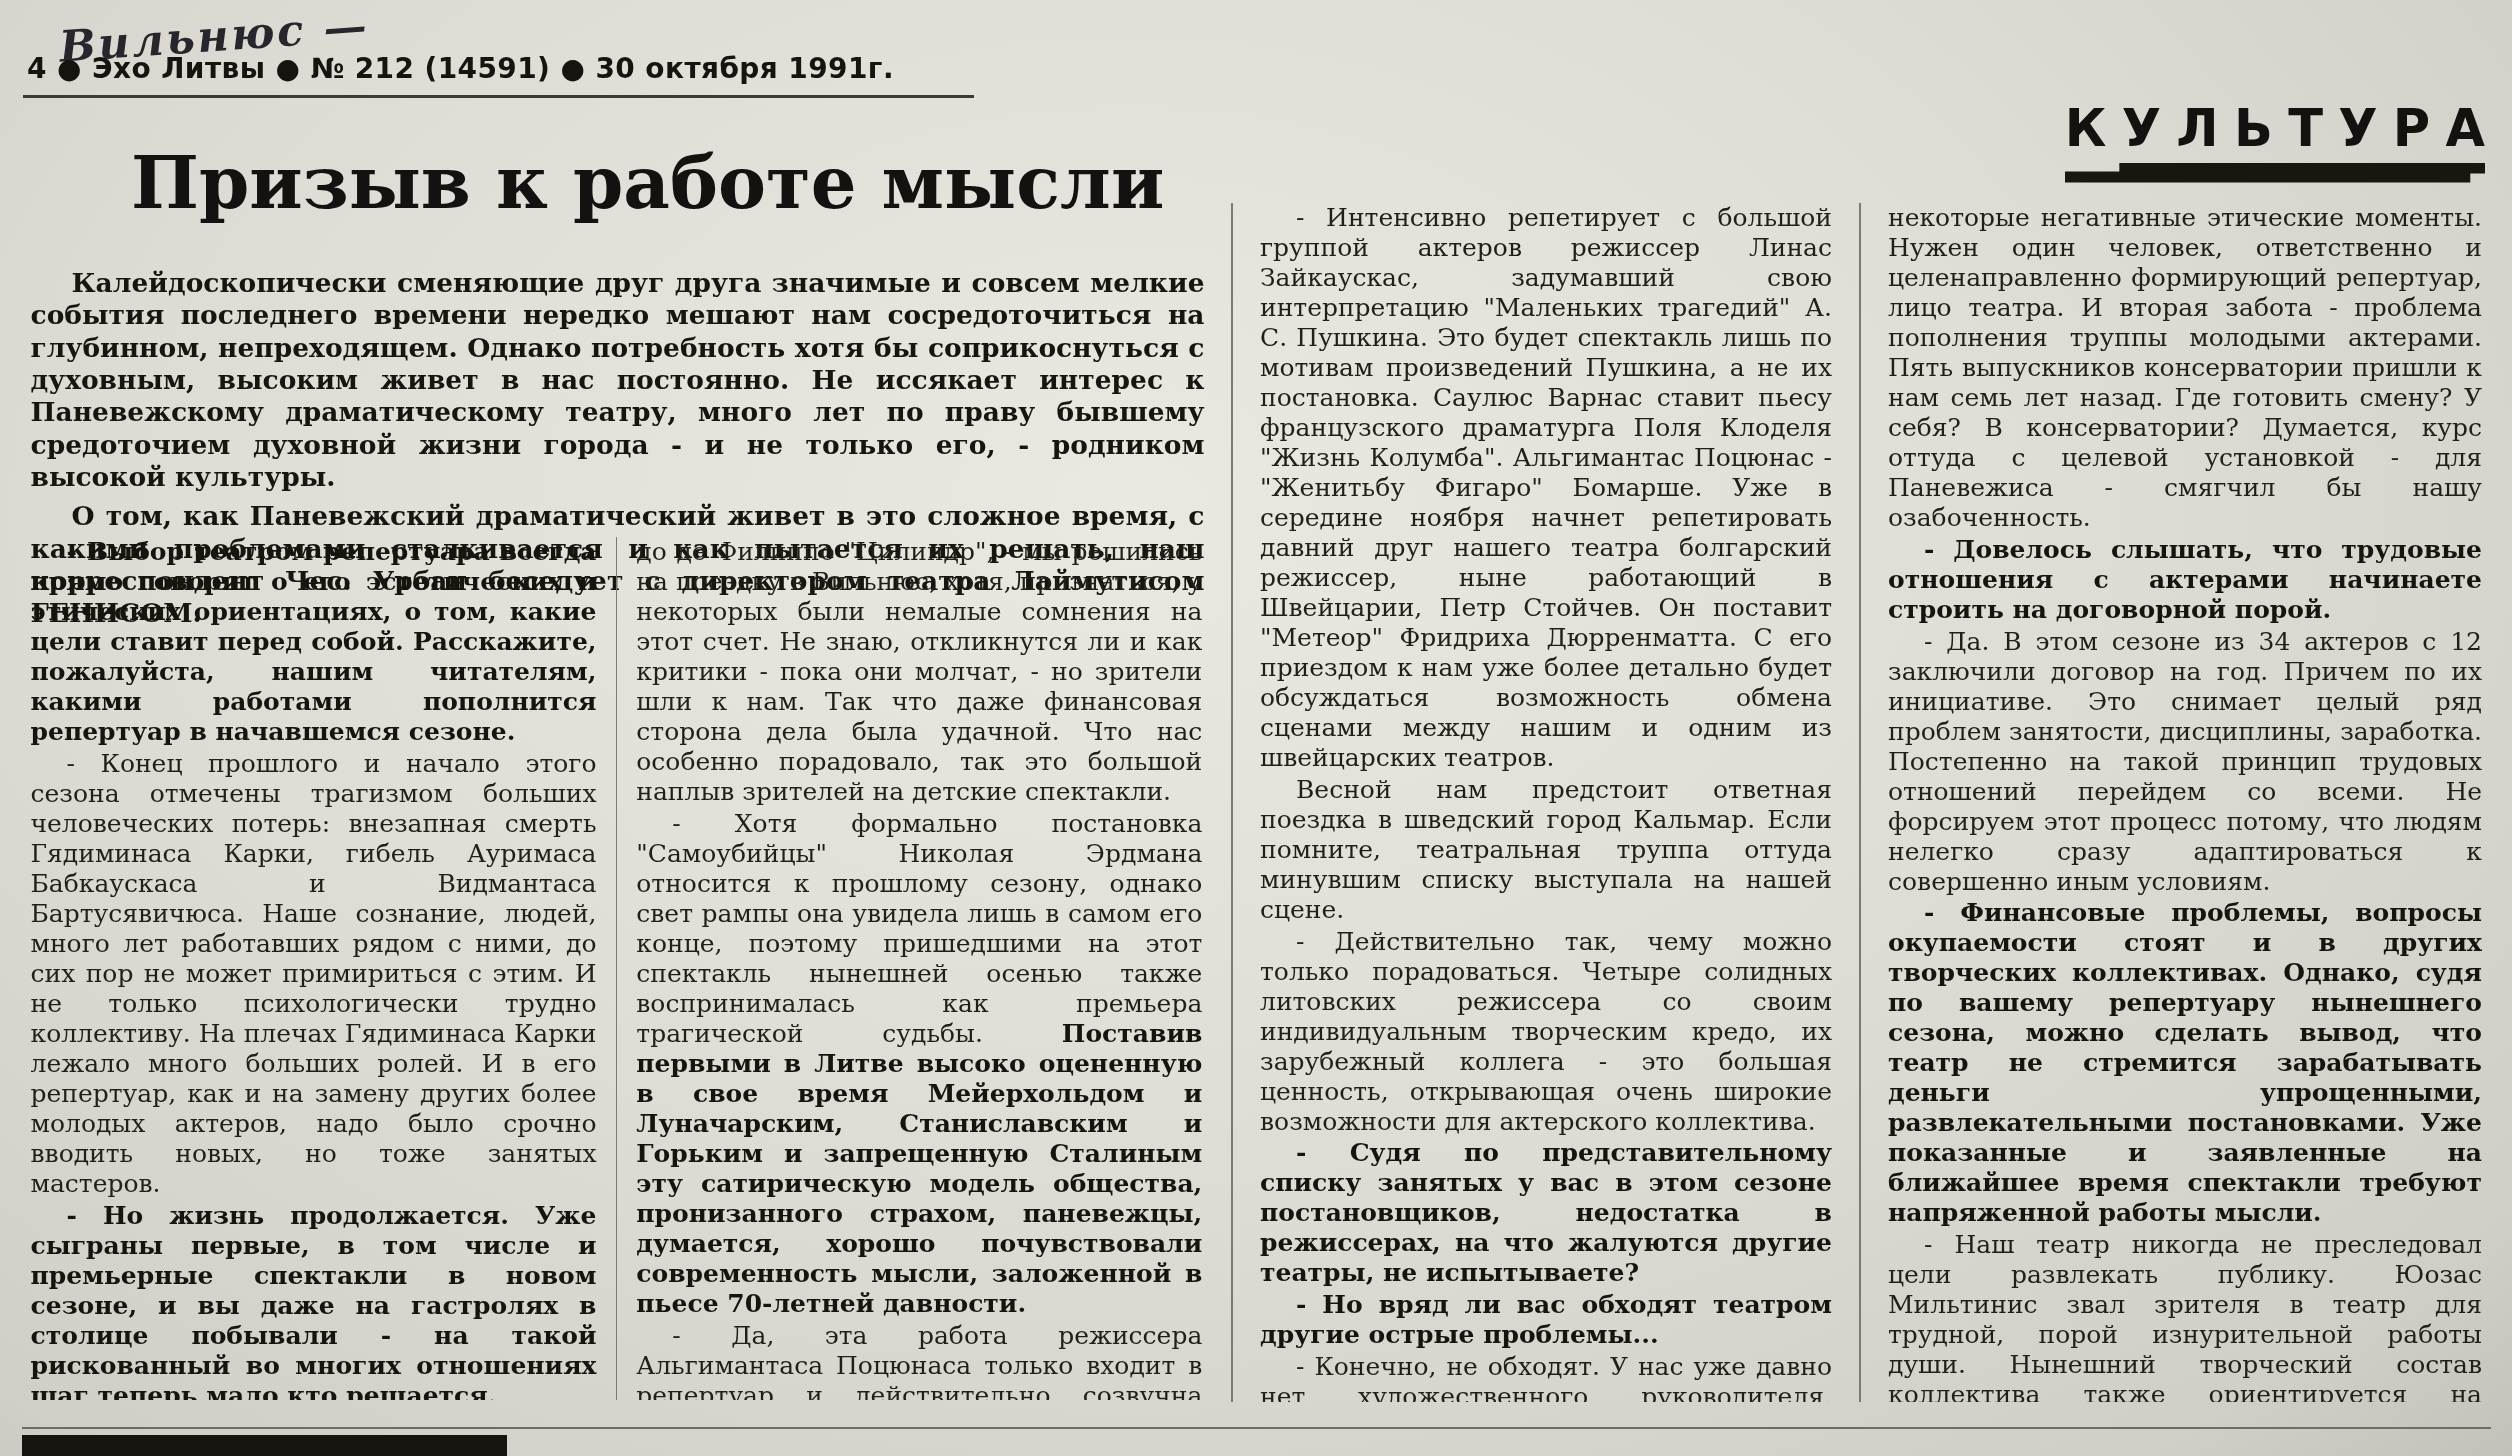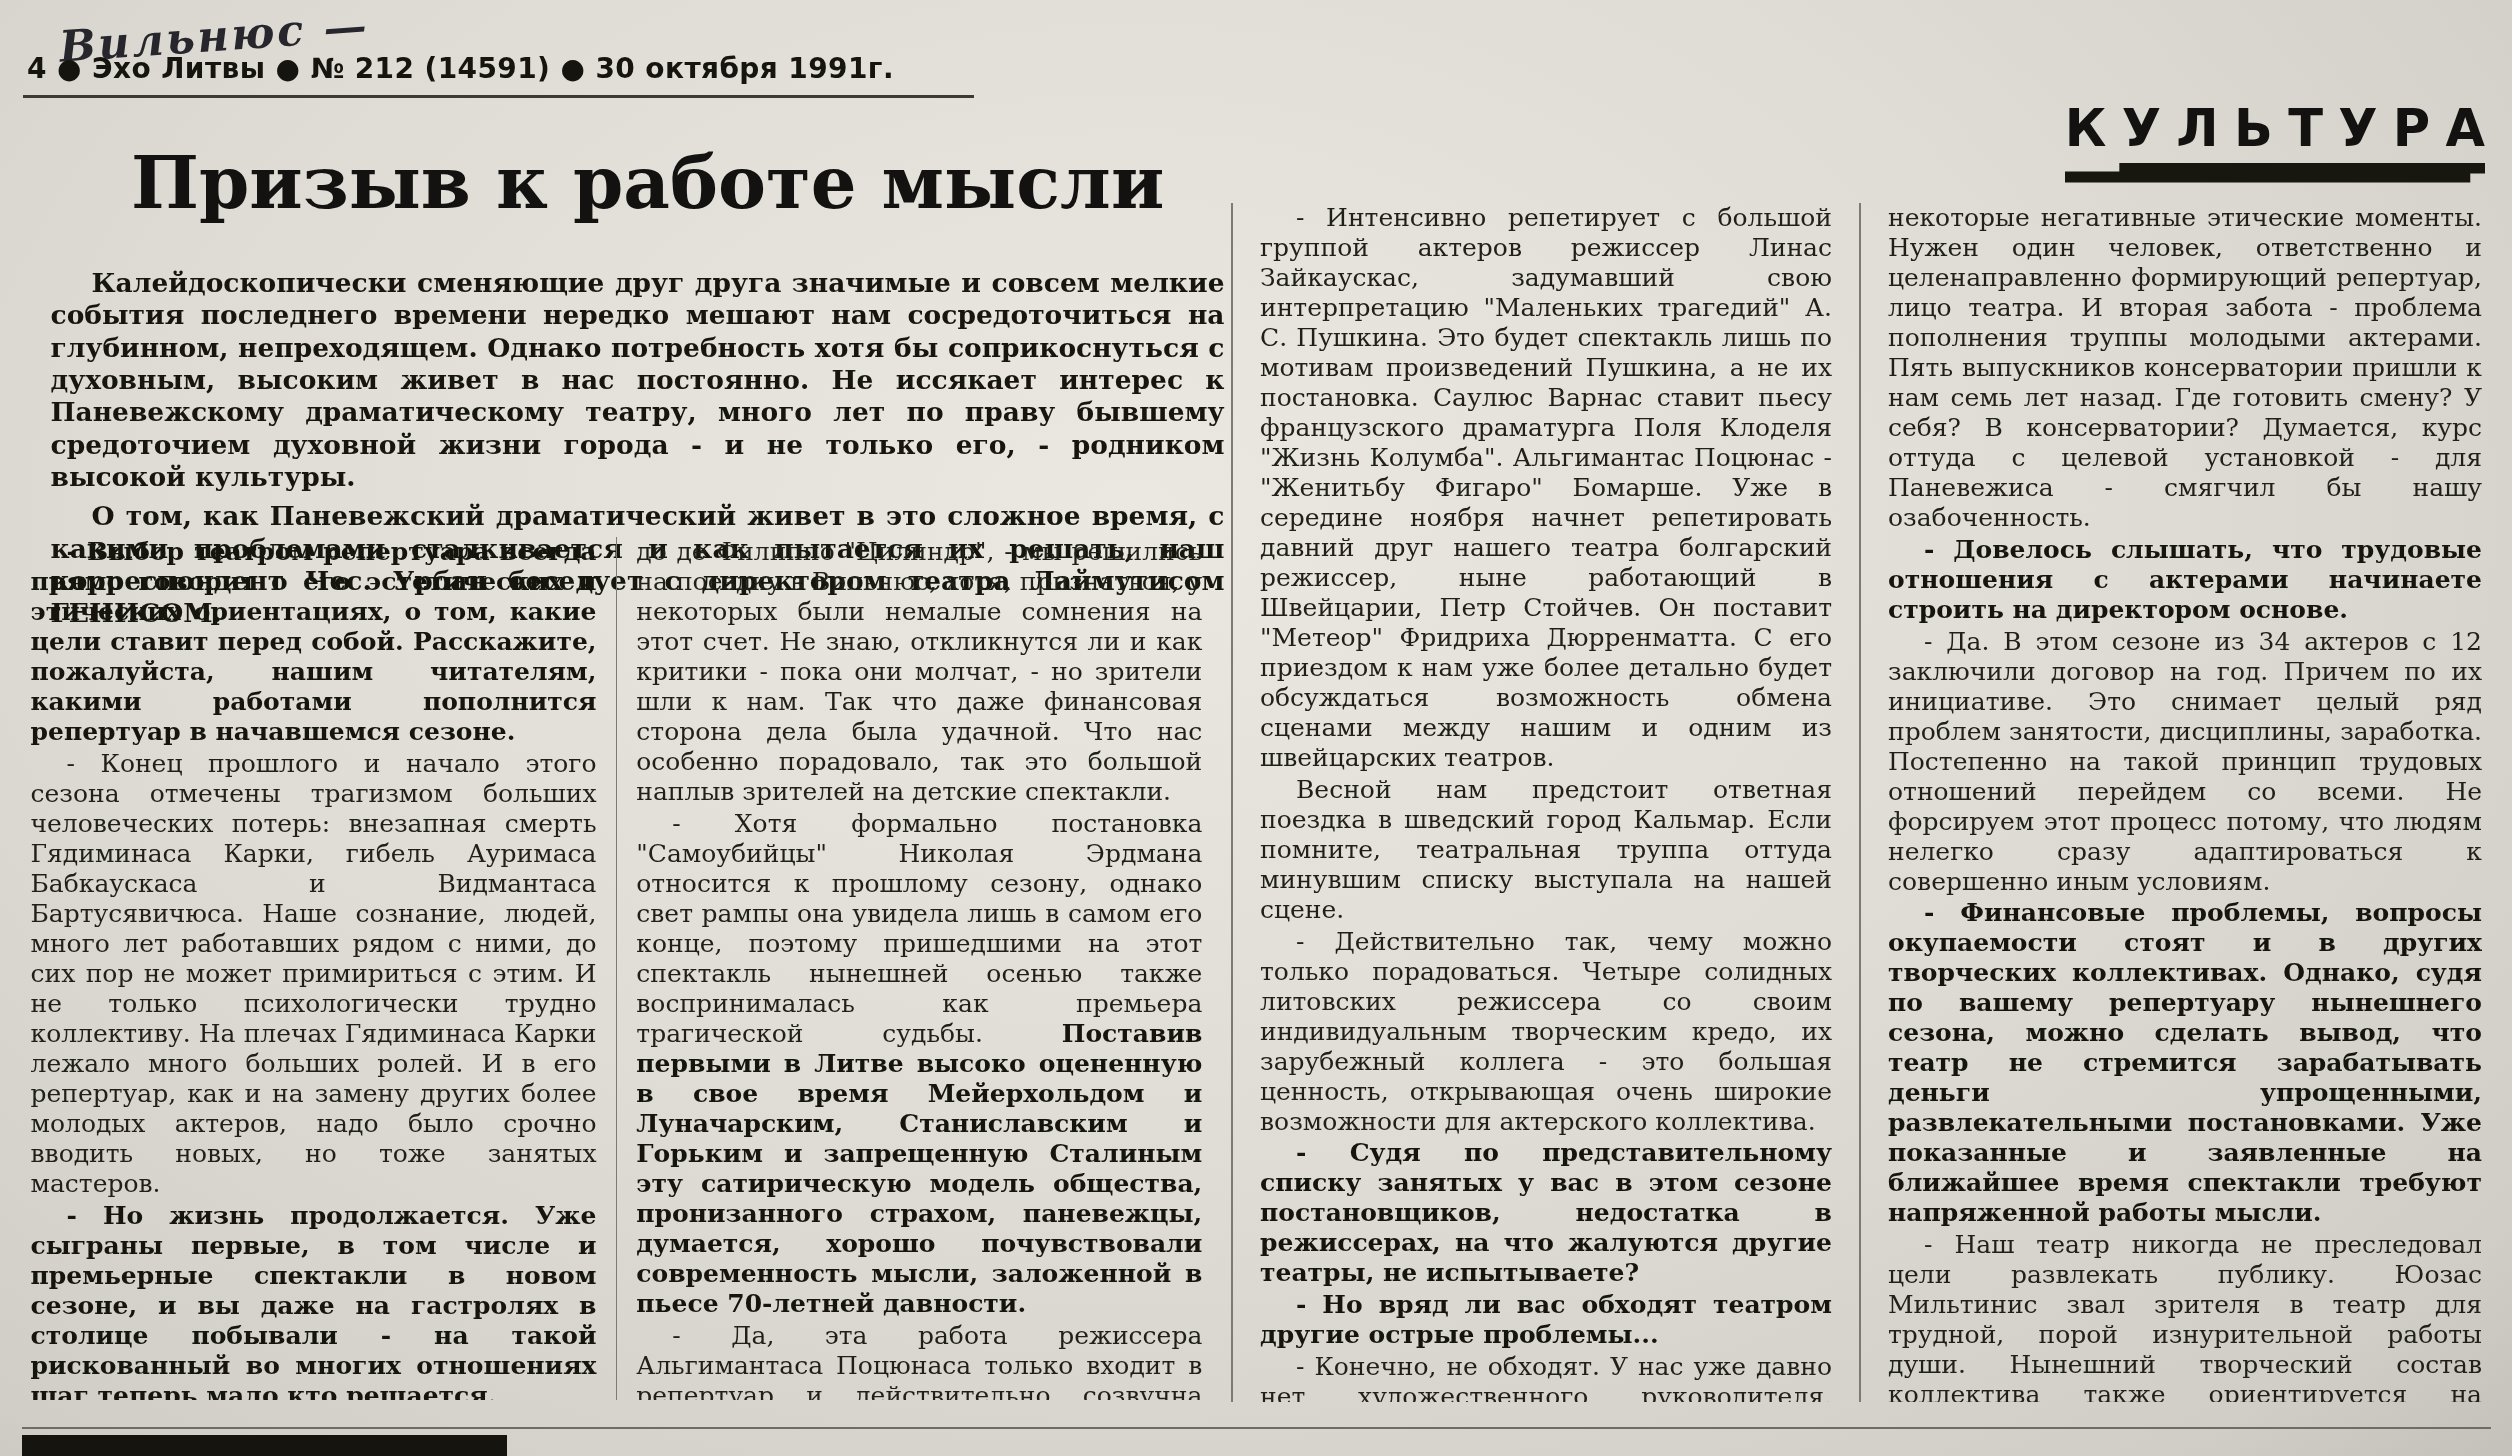--- a/index.html
+++ b/index.html
@@ -26,21 +26,21 @@
   .section-bar{
     margin-top:4.5px;height:20px;background:#17160f;
     clip-path:polygon(0 45%,13% 45%,13% 0,100% 0,100% 55%,96.5% 55%,96.5% 100%,0 100%);
   }
   .headline{
     position:absolute;left:131px;top:140px;margin:0;font-size:72px;font-weight:bold;
     color:#131210;white-space:nowrap;font-family:"DejaVu Serif","Liberation Serif",serif;
   }
   .lead{
     position:absolute;left:30.5px;top:267px;width:1174px;font-weight:bold;font-size:26.5px;
-    line-height:1.22;text-align:justify;color:#17160e;margin-left:20px;
+    line-height:1.22;text-align:justify;color:#17160e;
   }
   .lead p{margin:0 0 7.2px 0;text-indent:41px;}
   .bp{margin:0 0 1.8px 0;text-indent:36px;text-align:justify;font-size:25px;line-height:30px;color:#201f1a;}
   .q{font-weight:bold;color:#15140d;}
   .cont{text-indent:0;}
   .left-cols{position:absolute;left:30.5px;top:537px;width:1174px;height:863px;display:flex;overflow:hidden;}
   .left-cols .c{width:566px;}
   .vr{width:1.8px;background:#7c7a74;margin:0 19px;align-self:stretch;}
   .col3{position:absolute;left:1260px;top:203px;width:572px;height:1199px;overflow:hidden;}
   .col4{position:absolute;left:1888px;top:203px;width:594px;height:1199px;overflow:hidden;}
@@ -96,21 +96,21 @@
     <p class="bp">- Действительно так, чему можно только порадоваться. Четыре солидных литовских режиссера со своим индивидуальным творческим кредо, их зарубежный коллега - это большая ценность, открывающая очень широкие возможности для актерского коллектива.</p>
     <p class="bp q">- Судя по представительному списку занятых у вас в этом сезоне постановщиков, недостатка в режиссерах, на что жалуются другие театры, не испытываете?</p>
     <p class="bp q">- Но вряд ли вас обходят театром другие острые проблемы...</p>
     <p class="bp">- Конечно, не обходят. У нас уже давно нет художественного руководителя. Действующий художественный совет, куда входят все режиссеры, два актера, заведующий труппой, остроту вопроса не снимает. А мое участие в этом деле имеет даже</p>
   </div>
 
   <div class="vrule vrule-b"></div>
 
   <div class="col4">
     <p class="bp cont">некоторые негативные этические моменты. Нужен один человек, ответственно и целенаправленно формирующий репертуар, лицо театра. И вторая забота - проблема пополнения труппы молодыми актерами. Пять выпускников консерватории пришли к нам семь лет назад. Где готовить смену? У себя? В консерватории? Думается, курс оттуда с целевой установкой - для Паневежиса - смягчил бы нашу озабоченность.</p>
-    <p class="bp q">- Довелось слышать, что трудовые отношения с актерами начинаете строить на директором основе.</p>
+    <p class="bp q">- Довелось слышать, что трудовые отношения с актерами начинаете строить на договорной порой.</p>
     <p class="bp">- Да. В этом сезоне из 34 актеров с 12 заключили договор на год. Причем по их инициативе. Это снимает целый ряд проблем занятости, дисциплины, заработка. Постепенно на такой принцип трудовых отношений перейдем со всеми. Не форсируем этот процесс потому, что людям нелегко сразу адаптироваться к совершенно иным условиям.</p>
     <p class="bp q">- Финансовые проблемы, вопросы окупаемости стоят и в других творческих коллективах. Однако, судя по вашему репертуару нынешнего сезона, можно сделать вывод, что театр не стремится зарабатывать деньги упрощенными, развлекательными постановками. Уже показанные и заявленные на ближайшее время спектакли требуют напряженной работы мысли.</p>
     <p class="bp">- Наш театр никогда не преследовал цели развлекать публику. Юозас Мильтинис звал зрителя в театр для трудной, порой изнурительной работы души. Нынешний творческий состав коллектива также ориентируется на серьезную драматургию.</p>
 
   </div>
 
   <div class="bottom-rule"></div>
   <div class="bottom-bar"></div>
 
 </div>

